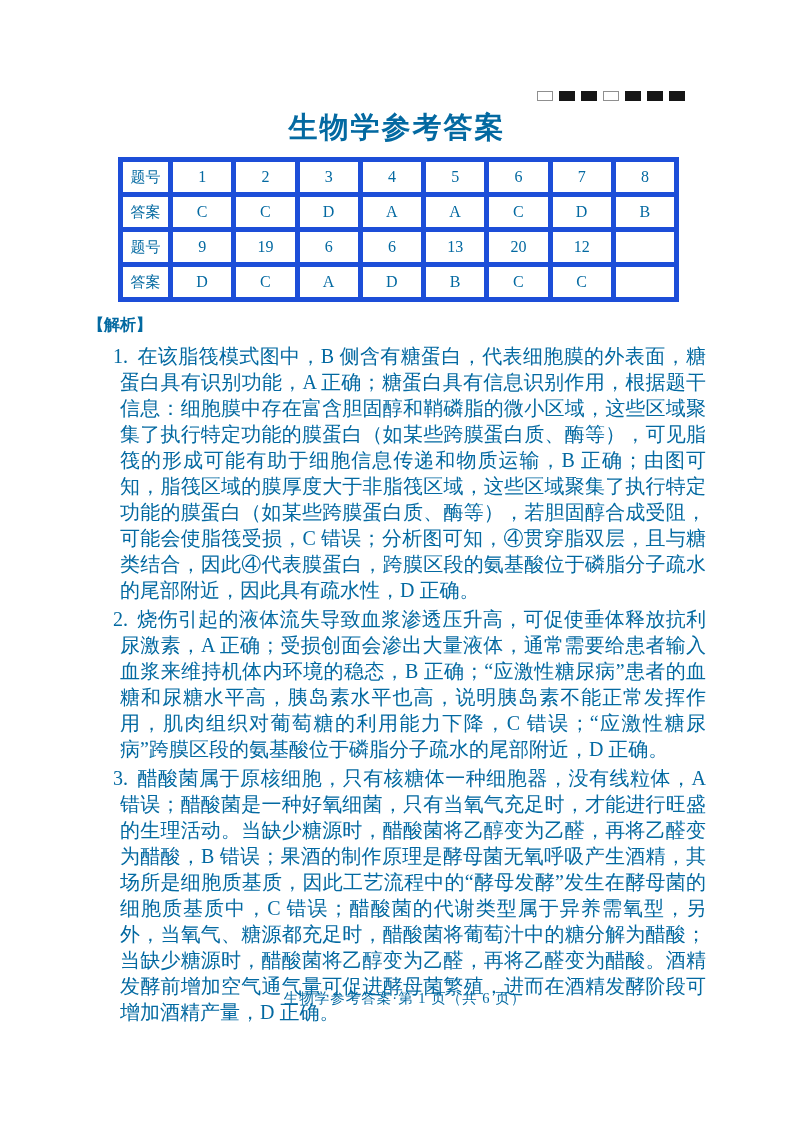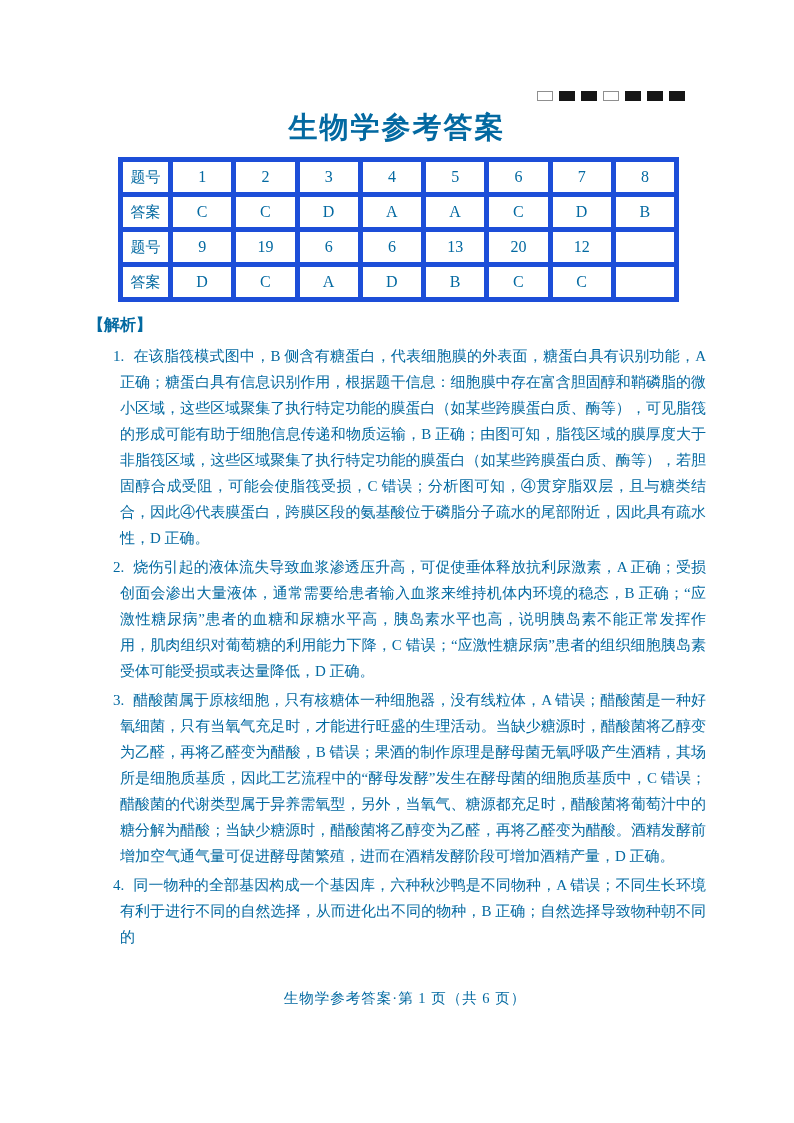--- a/index.html
+++ b/index.html
@@ -58,21 +58,21 @@
     margin-top:13px;
     font-family:"Liberation Sans", sans-serif;
     font-weight:bold;
     font-size:16px;
   }
 
   .items { margin-top:7px; }
   .item {
     padding-left:32px;
     text-indent:-7px;
-    font-size:15px;
+    font-size:20px;
     line-height:26px;
     text-align:justify;
     margin-bottom:3px;
   }
   .item .num { margin-right:9px; }
 
   .footer {
     position:absolute;
     top:989px; left:8px;
     width:100%;
@@ -151,22 +151,21 @@
             <td>C</td>
             <td></td>
           </tr>
         </tbody>
     </table>
 
     <div class="analysis-heading">【解析】</div>
 
     <div class="items">
         <div class="item"><span class="num">1.</span><span>在该脂筏模式图中，B 侧含有糖蛋白，代表细胞膜的外表面，糖蛋白具有识别功能，A 正确；糖蛋白具有信息识别作用，根据题干信息：细胞膜中存在富含胆固醇和鞘磷脂的微小区域，这些区域聚集了执行特定功能的膜蛋白（如某些跨膜蛋白质、酶等），可见脂筏的形成可能有助于细胞信息传递和物质运输，B 正确；由图可知，脂筏区域的膜厚度大于非脂筏区域，这些区域聚集了执行特定功能的膜蛋白（如某些跨膜蛋白质、酶等），若胆固醇合成受阻，可能会使脂筏受损，C 错误；分析图可知，④贯穿脂双层，且与糖类结合，因此④代表膜蛋白，跨膜区段的氨基酸位于磷脂分子疏水的尾部附近，因此具有疏水性，D 正确。</span></div>
-        <div class="item"><span class="num">2.</span><span>烧伤引起的液体流失导致血浆渗透压升高，可促使垂体释放抗利尿激素，A 正确；受损创面会渗出大量液体，通常需要给患者输入血浆来维持机体内环境的稳态，B 正确；“应激性糖尿病”患者的血糖和尿糖水平高，胰岛素水平也高，说明胰岛素不能正常发挥作用，肌肉组织对葡萄糖的利用能力下降，C 错误；“应激性糖尿病”患者的组织细胞胰岛素受体可能受损或表达量降低，D 正确。</span></div>
+        <div class="item"><span class="num">2.</span><span>烧伤引起的液体流失导致血浆渗透压升高，可促使垂体释放抗利尿激素，A 正确；受损创面会渗出大量液体，通常需要给患者输入血浆来维持机体内环境的稳态，B 正确；“应激性糖尿病”患者的血糖和尿糖水平高，胰岛素水平也高，说明胰岛素不能正常发挥作用，肌肉组织对葡萄糖的利用能力下降，C 错误；“应激性糖尿病”跨膜区段的氨基酸位于磷脂分子疏水的尾部附近，D 正确。</span></div>
         <div class="item"><span class="num">3.</span><span>醋酸菌属于原核细胞，只有核糖体一种细胞器，没有线粒体，A 错误；醋酸菌是一种好氧细菌，只有当氧气充足时，才能进行旺盛的生理活动。当缺少糖源时，醋酸菌将乙醇变为乙醛，再将乙醛变为醋酸，B 错误；果酒的制作原理是酵母菌无氧呼吸产生酒精，其场所是细胞质基质，因此工艺流程中的“酵母发酵”发生在酵母菌的细胞质基质中，C 错误；醋酸菌的代谢类型属于异养需氧型，另外，当氧气、糖源都充足时，醋酸菌将葡萄汁中的糖分解为醋酸；当缺少糖源时，醋酸菌将乙醇变为乙醛，再将乙醛变为醋酸。酒精发酵前增加空气通气量可促进酵母菌繁殖，进而在酒精发酵阶段可增加酒精产量，D 正确。</span></div>
-        <div class="item"><span class="num">4.</span><span>同一物种的全部基因构成一个基因库，六种秋沙鸭是不同物种，A 错误；不同生长环境有利于进行不同的自然选择，从而进化出不同的物种，B 正确；自然选择导致物种朝不同的</span></div>
       </div>
 
   </div>
 
   <div class="footer">生物学参考答案·第 1 页（共 6 页）</div>
 
 </div>
 
 </body></html>

